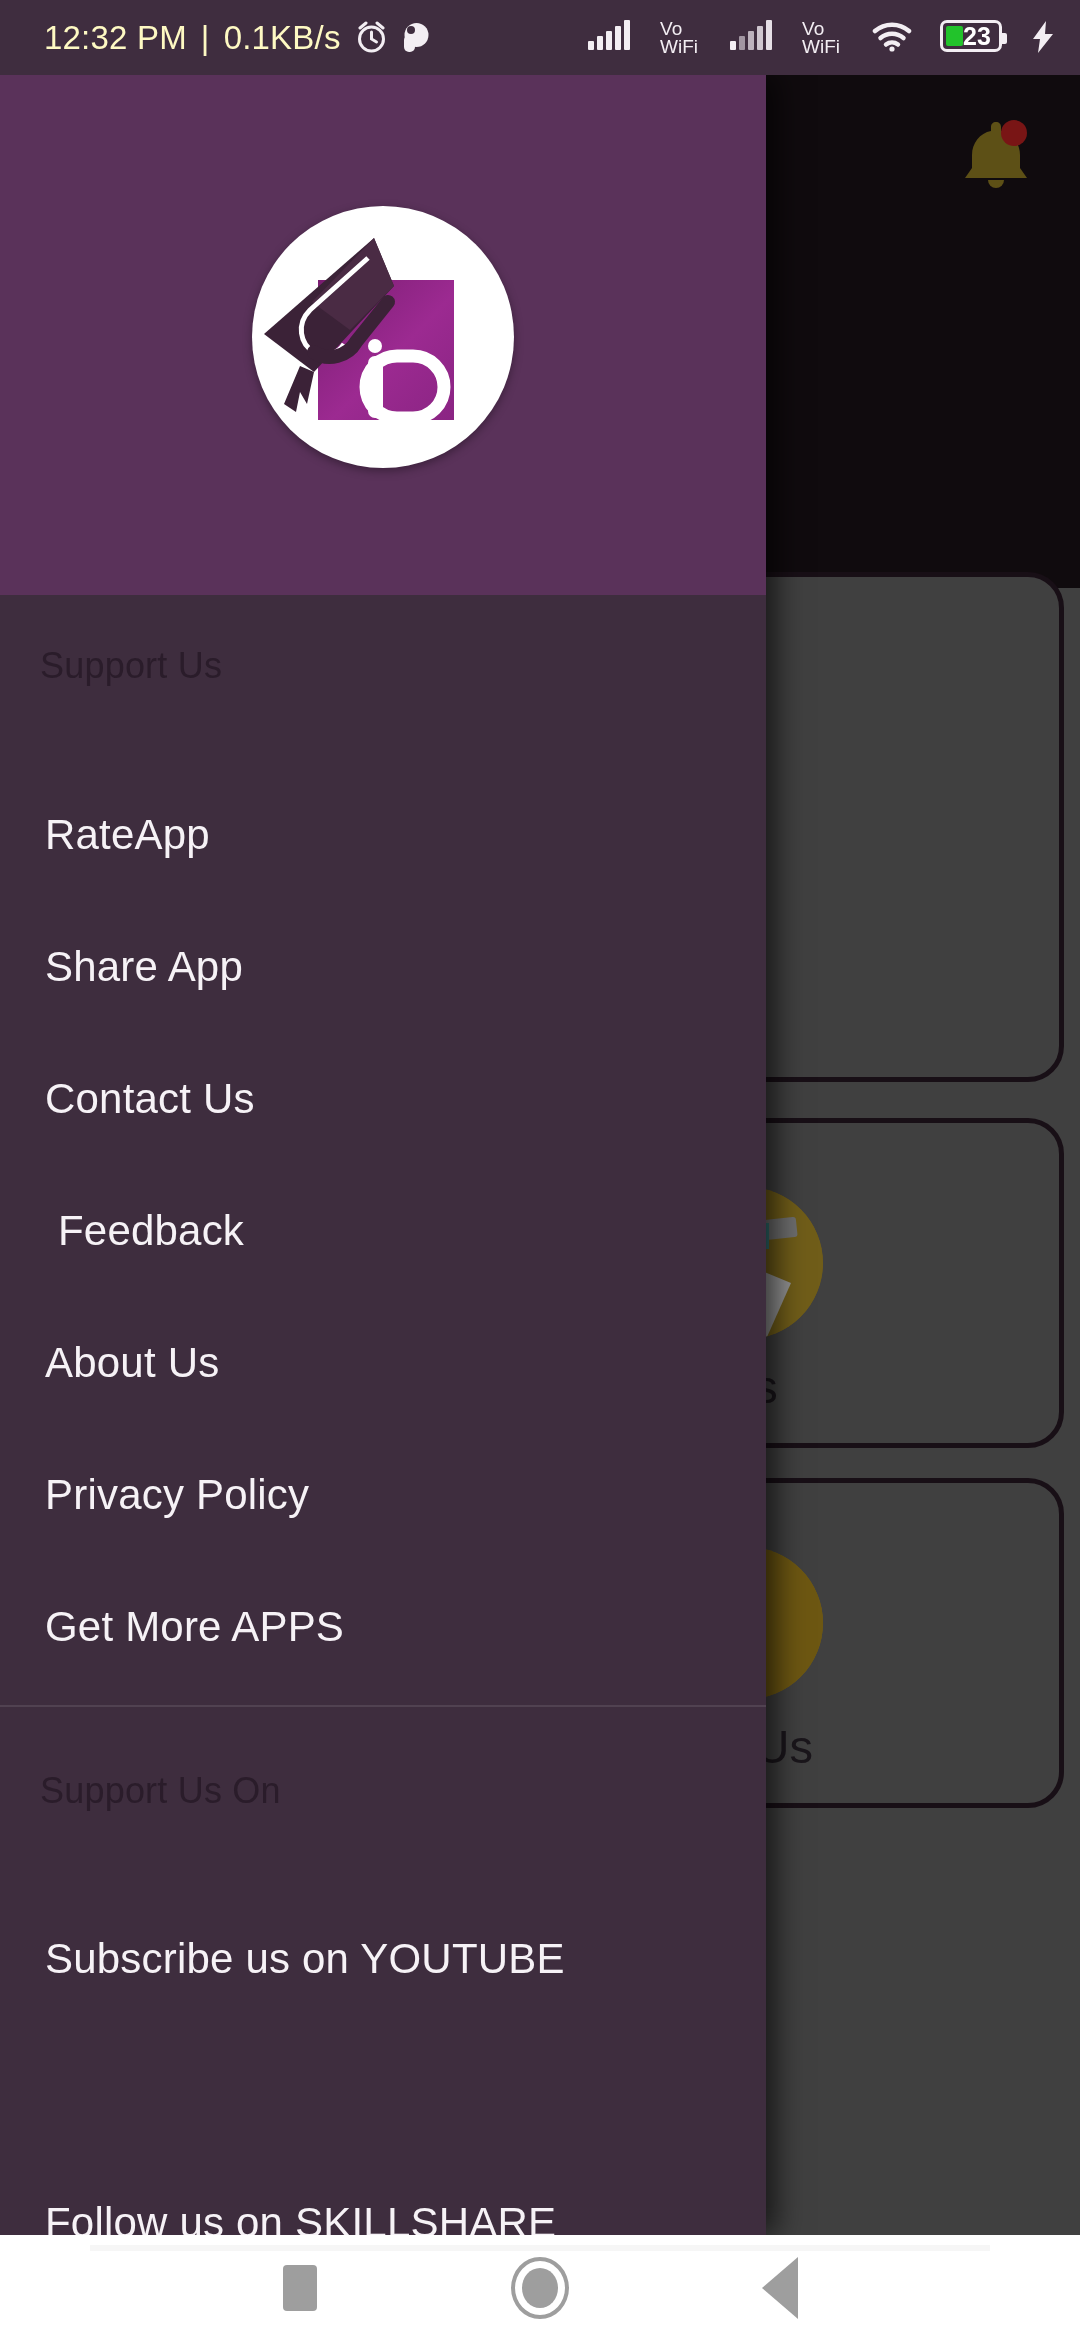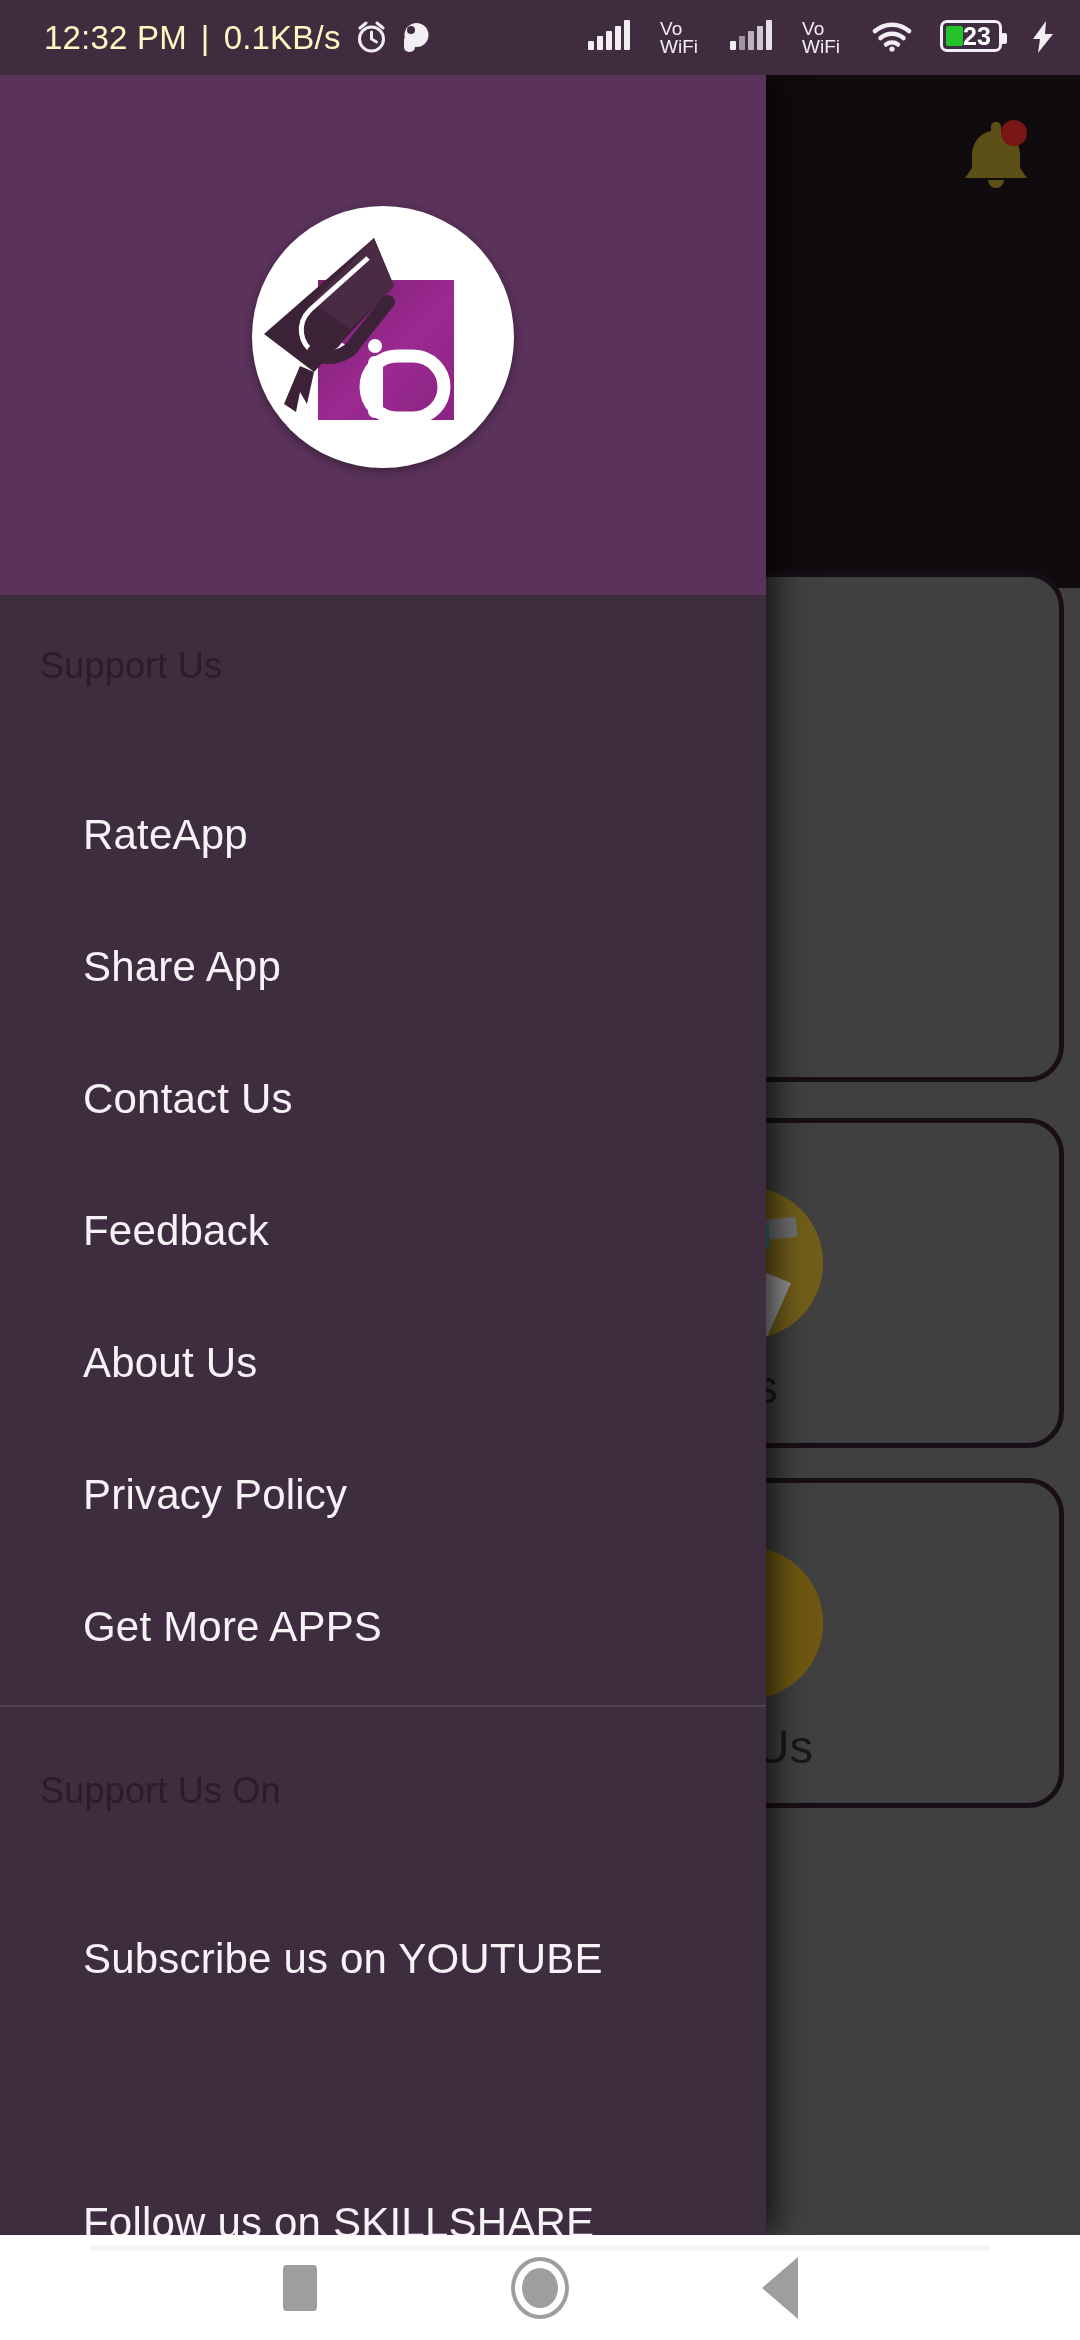--- a/index.html
+++ b/index.html
@@ -131,23 +131,23 @@
     position:relative; overflow:hidden;
     box-shadow:0 3px 10px rgba(0,0,0,0.35);
     margin-top:4px;
   }
 
   .drawer-section-title{
     position:absolute; left:40px;
     color:#2a1c2a; font-size:36px; letter-spacing:.2px; font-weight:400;
   }
   .drawer-item{
-    position:absolute; left:18px; width:766px; height:88px;
+    position:absolute; left:0; width:766px; height:88px;
     display:flex; align-items:center;
-    padding-left:65px;
+    padding-left:45px;
   }
   .drawer-item span{
     color:#f6f2f6; font-size:42px; font-weight:400; letter-spacing:.2px;
     white-space:nowrap;
   }
   #divider{
     position:absolute; left:0; top:1630px; width:766px; height:2px;
     background:rgba(255,255,255,0.10);
   }
 
@@ -269,21 +269,21 @@
 
     <div class="drawer-item" style="top:716px;">
       <span>RateApp</span>
     </div>
     <div class="drawer-item" style="top:848px;">
       <span>Share App</span>
     </div>
     <div class="drawer-item" style="top:980px;align-items:center;">
       <span>Contact Us</span>
     </div>
-    <div class="drawer-item" style="top:1112px;">
+    <div class="drawer-item" style="top:1112px;margin-left:13px;">
       <span>Feedback</span>
     </div>
     <div class="drawer-item" style="top:1244px;">
       <span>About Us</span>
     </div>
     <div class="drawer-item" style="top:1376px;">
       <span>Privacy Policy</span>
     </div>
     <div class="drawer-item" style="top:1508px;">
       <span>Get More APPS</span>

